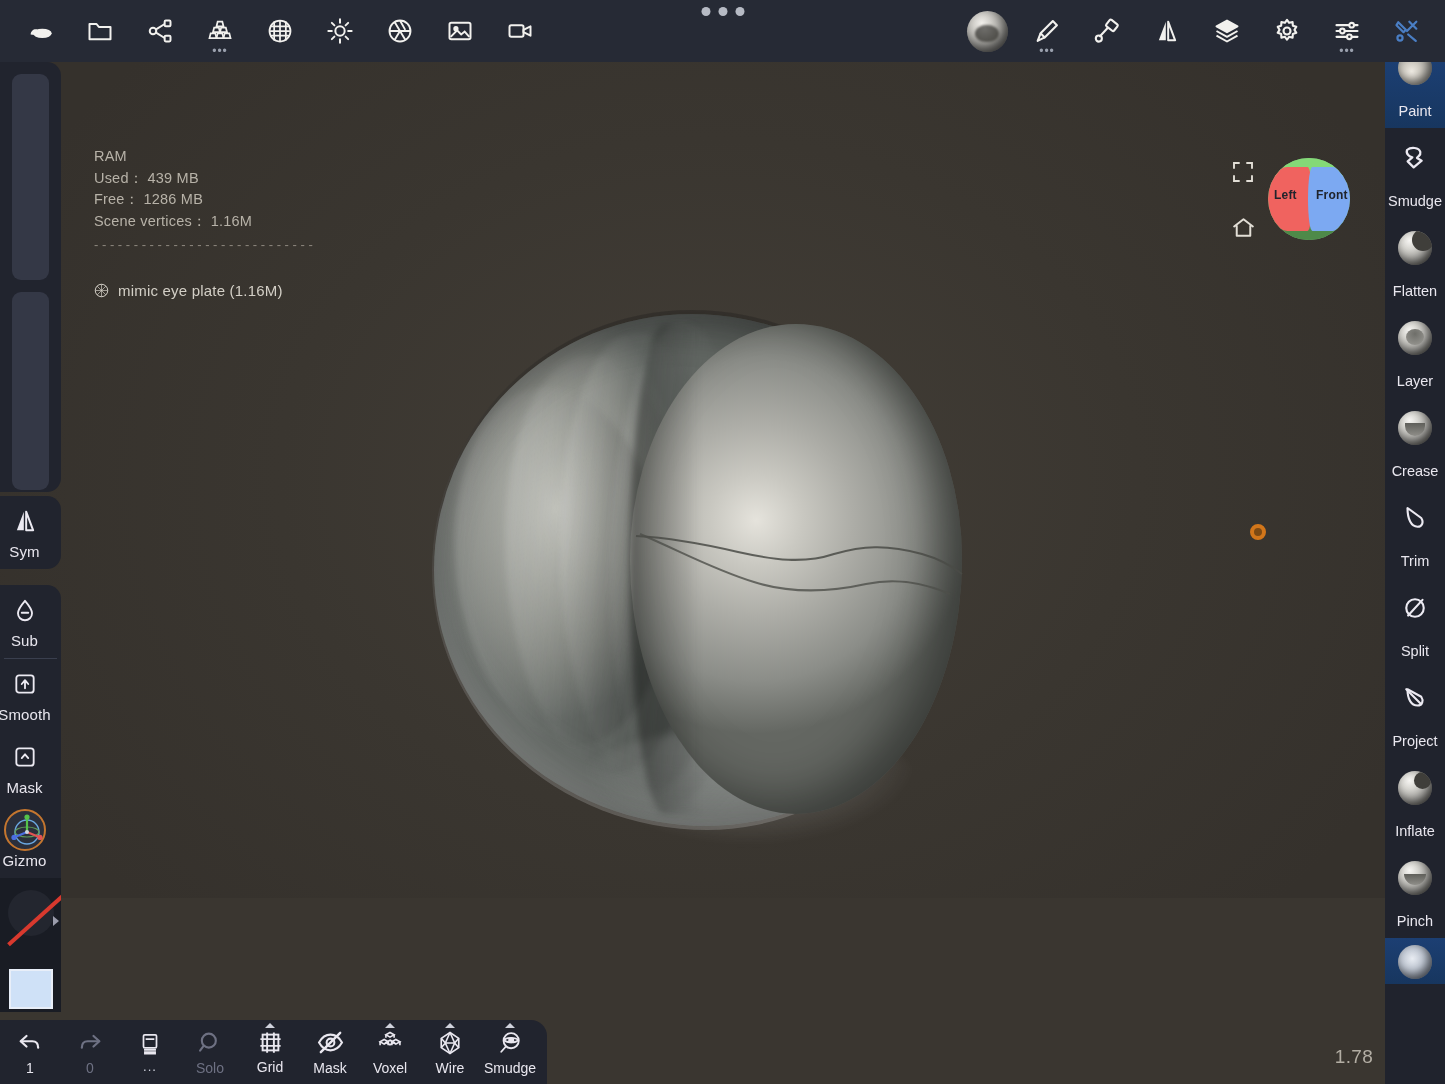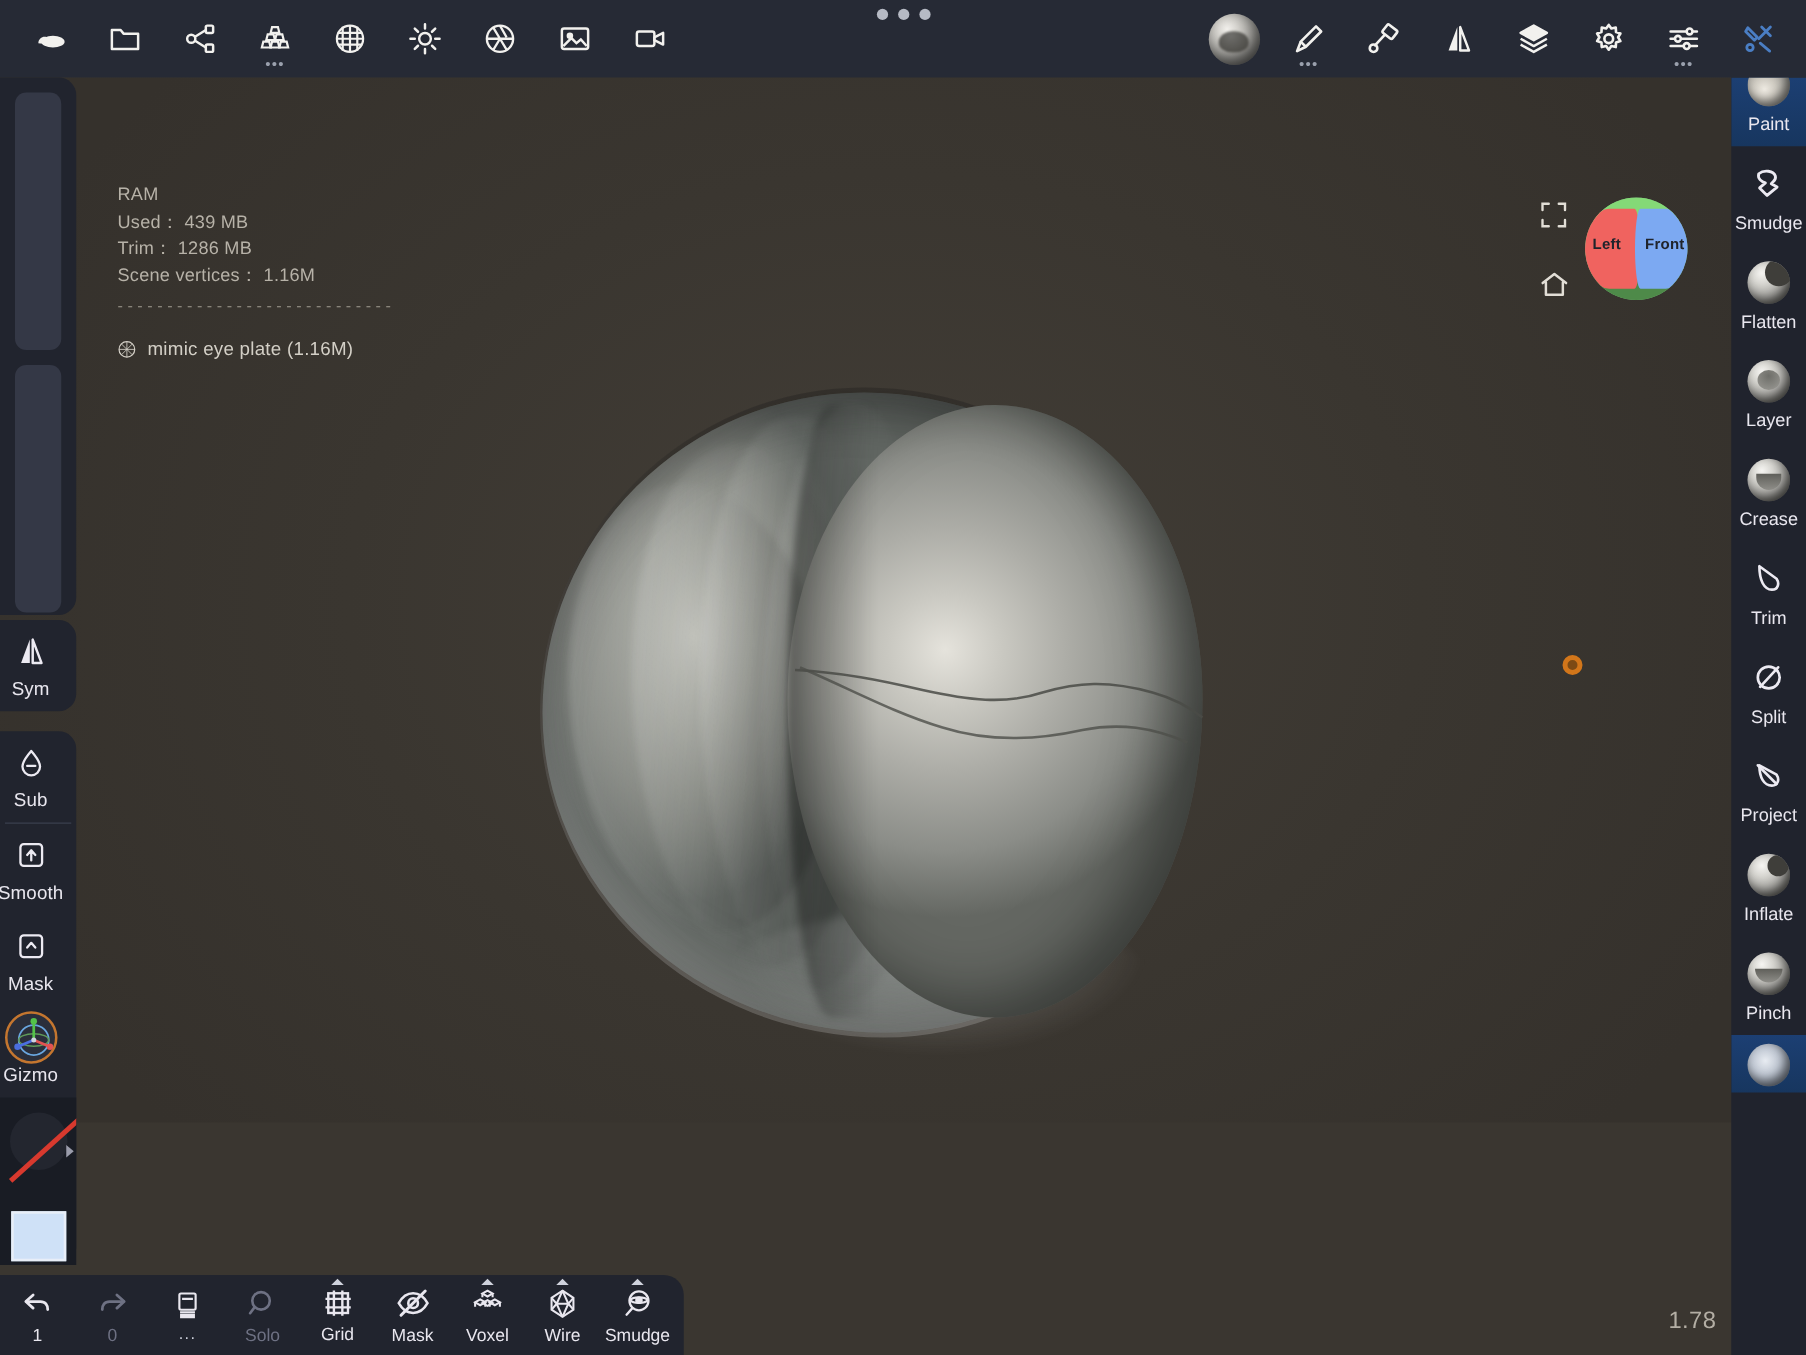--- a/index.html
+++ b/index.html
@@ -103,21 +103,21 @@
     user-select: none;
   }
   #hud .dashed {
     color: #8d887e;
     letter-spacing: 0px;
     font-size: 13px;
     margin-top: 2px;
   }
   #hud .obj-row {
     display: flex; align-items: center; gap: 9px;
-    margin-top: 13px;
+    margin-top: 24px;
     color: #d3cfc6;
     font-size: 15px;
     text-align: right;
   }
   .nav-btn {
     width: 30px; height: 30px;
     display: flex; align-items: center; justify-content: center;
     color: #e2ded6;
   }
   #fullscreen-btn { position: absolute; left: 1228px; top: 95px; }
@@ -287,21 +287,21 @@
     overflow: hidden;
   }
   .rtool {
     width: 60px;
     display: flex; flex-direction: column; align-items: center; justify-content: center;
     padding: 12px 0 9px 0;
     color: #eceaf2;
     position: relative;
   }
   .rtool.selected { background: linear-gradient(180deg, #1c3f73, #17365f); }
-  .rtool .rlbl { font-size: 14.5px; margin-top: 6px; color: #e9e7ef; }
+  .rtool .rlbl { font-size: 14.5px; margin-top: 17px; color: #e9e7ef; }
   .rtool .rico { height: 36px; display: flex; align-items: center; justify-content: center; }
   .sphere-ico {
     width: 34px; height: 34px; border-radius: 50%;
     background: radial-gradient(circle at 34% 28%, #f6f5f2 0%, #d6d5d0 26%, #a2a19d 60%, #55554f 95%);
     box-shadow: inset -3px -4px 8px rgba(0,0,0,.5);
     position: relative; overflow: hidden;
   }
   .sphere-ico .dark-cap {
     position: absolute; right: -2px; top: -2px;
     width: 22px; height: 22px; border-radius: 50%;
@@ -373,21 +373,21 @@
       </svg>
     </div>
 
     <div id="hud">
       <div>RAM</div>
       <div>
         <span>Used：</span>
         <span>439 MB</span>
       </div>
       <div>
-        <span>Trim：</span>
+        <span>Free：</span>
         <span>1286 MB</span>
       </div>
       <div>
         <span>Scene vertices：</span>
         <span>1.16M</span>
       </div>
       <div class="dashed">- - - - - - - - - - - - - - - - - - - - - - - - - - - -</div>
       <div class="obj-row">
         <svg width="15" height="15" viewBox="0 0 24 24">
           <circle cx="12" cy="12" r="10" fill="none" stroke="#d3cfc6" stroke-width="1.6"></circle>

